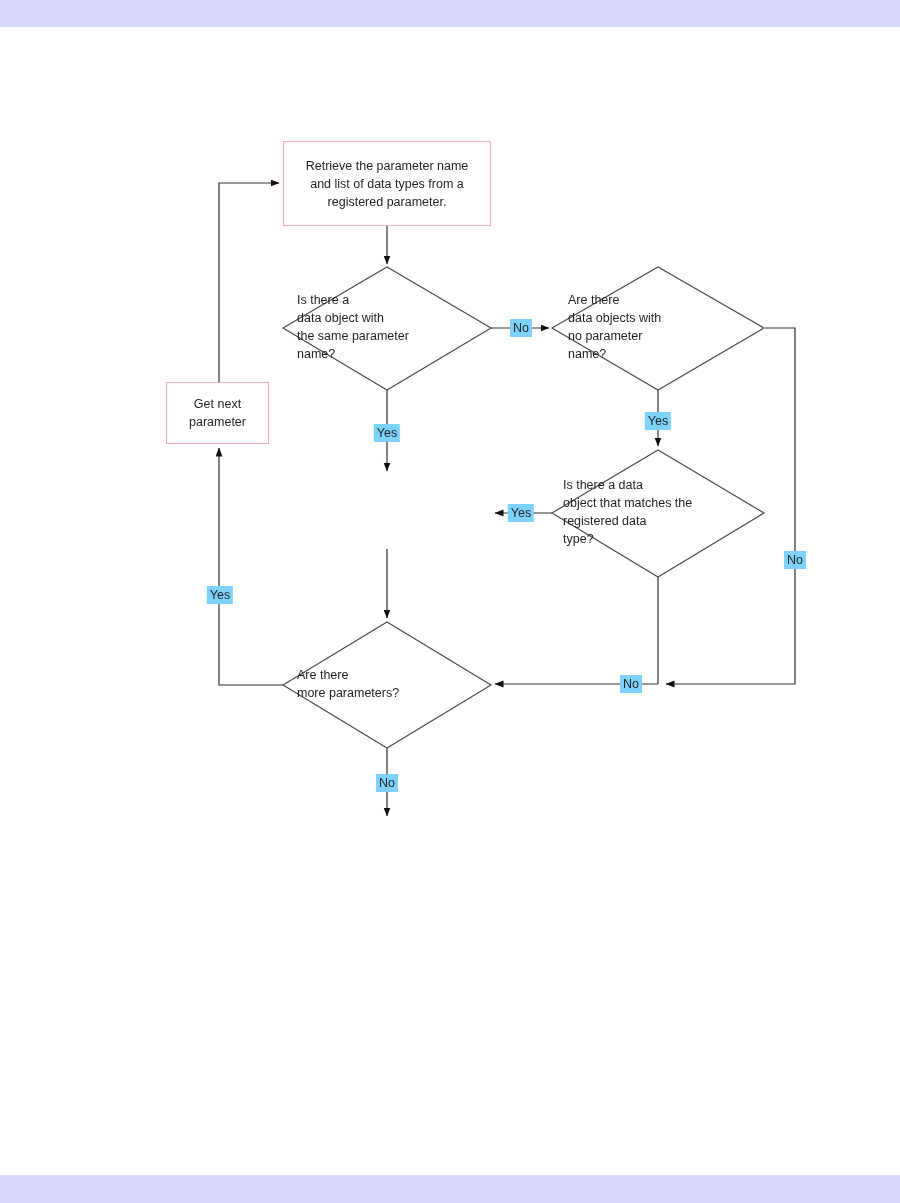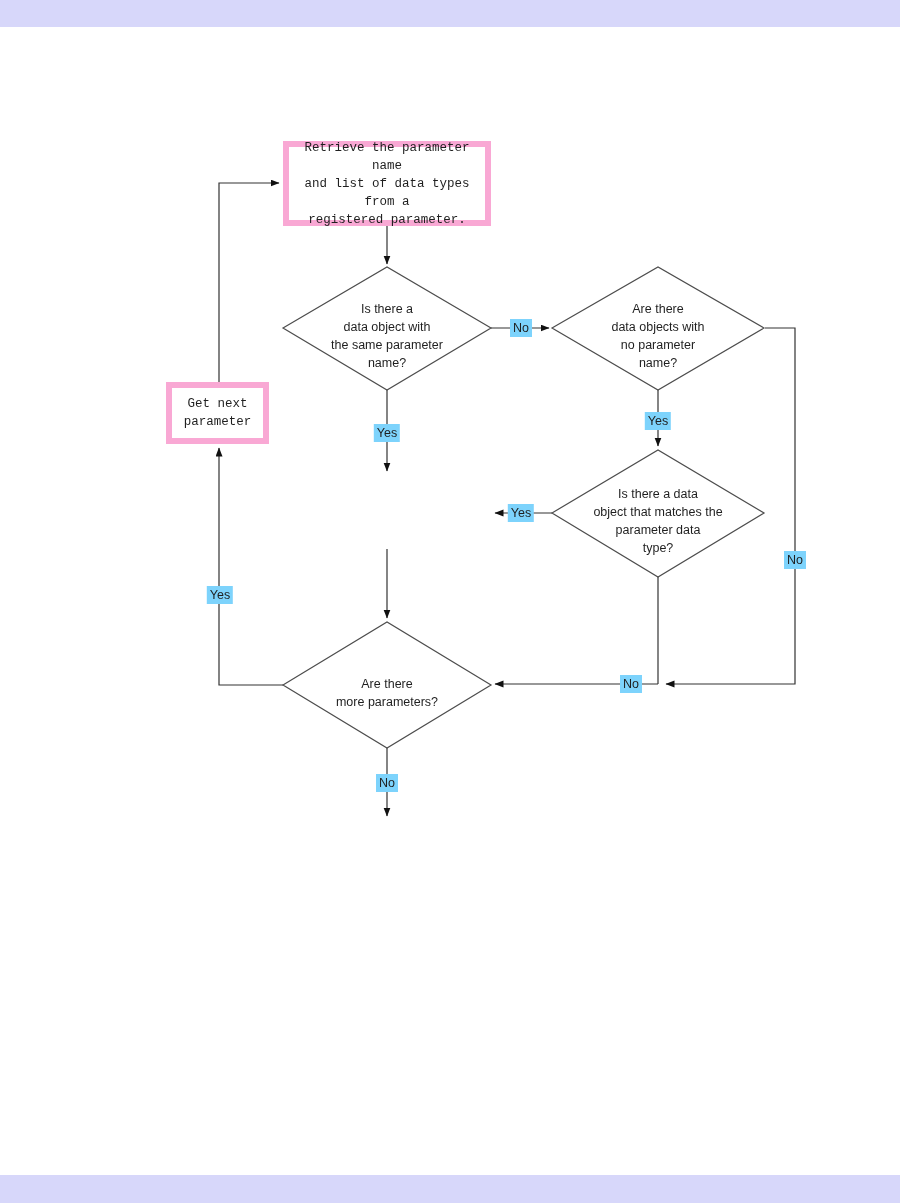--- a/index.html
+++ b/index.html
@@ -13,34 +13,32 @@
     color:#1f1f1f;
     overflow:hidden;
   }
   .bar{position:absolute;left:0;width:900px;}
   #top-bar{top:0;height:27px;}
   #bottom-bar{top:1175px;height:28px;}
   #diagram-svg{position:absolute;left:0;top:0;}
   .node-box{
     position:absolute;
     background:#ffffff;
-    border:6px solid #f9a8d4;
+    border:1px solid #f9a8d4;
     display:flex;align-items:center;justify-content:center;
     text-align:center;
     white-space:pre-line;
     box-sizing:border-box;
-    font-family:Liberation Mono, monospace;
   }
   .diamond-label{
     position:absolute;
     transform:translate(-50%,-50%);
-    text-align:center;
+    text-align:left;
     white-space:pre-line;
     pointer-events:none;
-    margin-top:9px;
   }
   .edge-label{
     position:absolute;
     transform:translate(-50%,-50%);
     background:#7dd3fc;
     padding:0 3px;
     white-space:nowrap;
   }
 </style>
 </head>
@@ -95,21 +93,21 @@
 the same parameter
 name?</div>
 
   <div class="diamond-label" style="left:658px;top:327px;width:180px;">Are there
 data objects with
 no parameter
 name?</div>
 
   <div class="diamond-label" style="left:658px;top:512px;width:190px;">Is there a data
 object that matches the
-parameter data
+registered data
 type?</div>
 
   <div class="diamond-label" style="left:387px;top:684px;width:180px;">Are there
 more parameters?</div>
 
   <span class="edge-label" style="left:521px;top:328px;">No</span>
 
   <span class="edge-label" style="left:387px;top:433px;">Yes</span>
 
   <span class="edge-label" style="left:658px;top:421px;">Yes</span>

